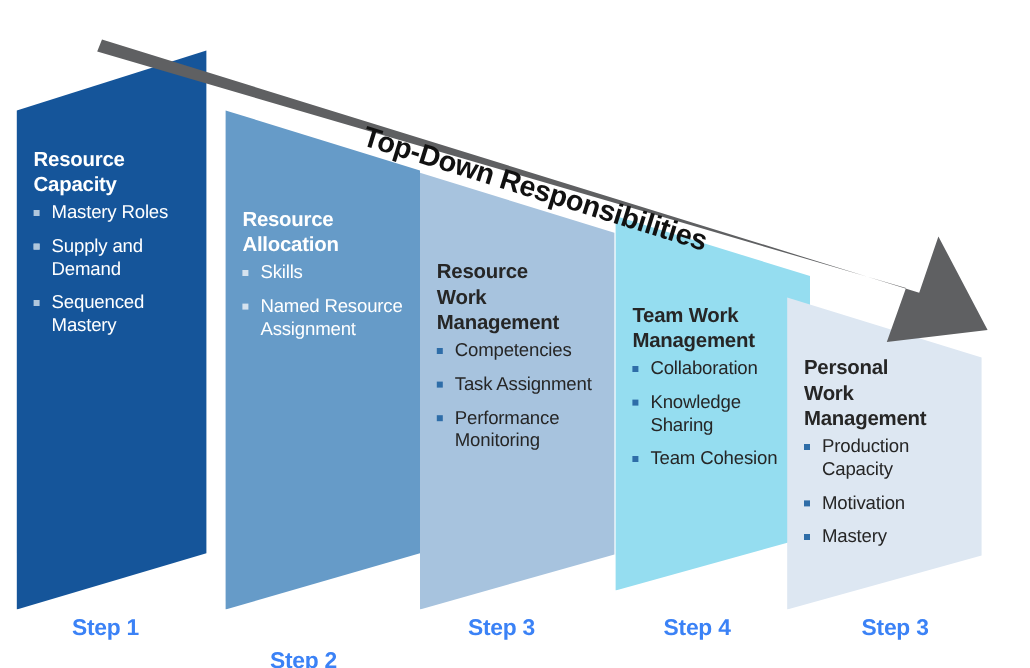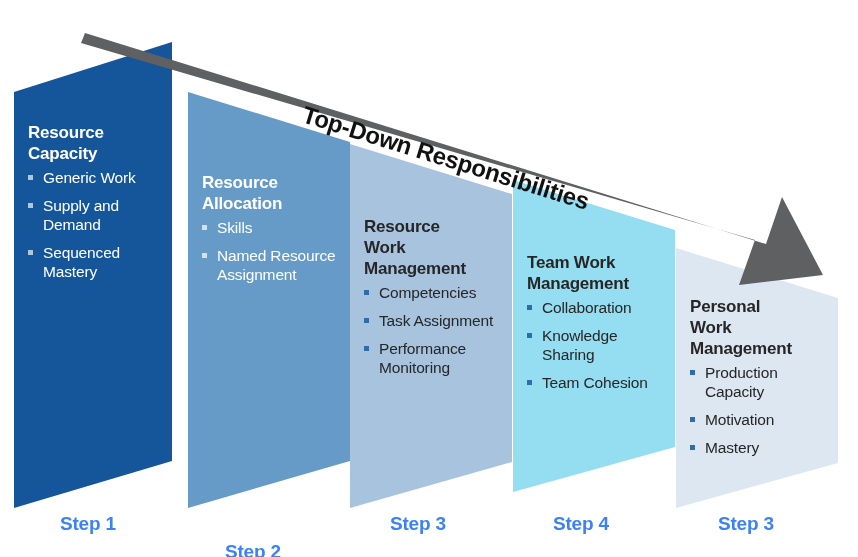--- a/index.html
+++ b/index.html
@@ -104,21 +104,21 @@
       <polygon points="14,54 172,4 172,423 14,470" fill="#15559A"></polygon>
     </svg>
     <div class="panel-body">
       <div class="panel-title light-text" style="left:28px; top:84px; width:142px;">
         <div>Resource</div>
         <div>Capacity</div>
       </div>
       <ul class="panel-list light-text" style="left:28px; top:130px; width:140px;">
         <li>
           <span class="bullet" style="background:#AFC6DC;"></span>
-          <span>Generic Work</span>
+          <span>Mastery Roles</span>
         </li>
         <li>
           <span class="bullet" style="background:#AFC6DC;"></span>
         </li>
         <li>
           <span class="bullet" style="background:#AFC6DC;"></span>
           <span>Supply and Demand</span>
         </li>
         <li>
           <span class="bullet" style="background:#AFC6DC;"></span>
@@ -200,21 +200,21 @@
         </li>
         <li>
           <span class="bullet" style="background:#2E6DA8;"></span>
           <span>Team Cohesion</span>
         </li>
       </ul>
     </div>
   </div>
   <div class="step-label" style="left:553px; top:513px;">Step 4</div>
 
-  <div class="panel" style="left:668px; top:244px; width:180px; height:264px;">
+  <div class="panel" style="left:648px; top:244px; width:180px; height:264px;">
     <svg class="panel-shape" viewBox="0 0 180 264" preserveAspectRatio="none">
       <polygon points="8,4 170,54 170,219 8,264" fill="#DDE7F2"></polygon>
     </svg>
     <div class="panel-body">
       <div class="panel-title dark-text" style="left:22px; top:52px; width:148px;">
         <div>Personal</div>
         <div>Work</div>
         <div>Management</div>
       </div>
       <ul class="panel-list dark-text" style="left:22px; top:119px; width:146px;">

